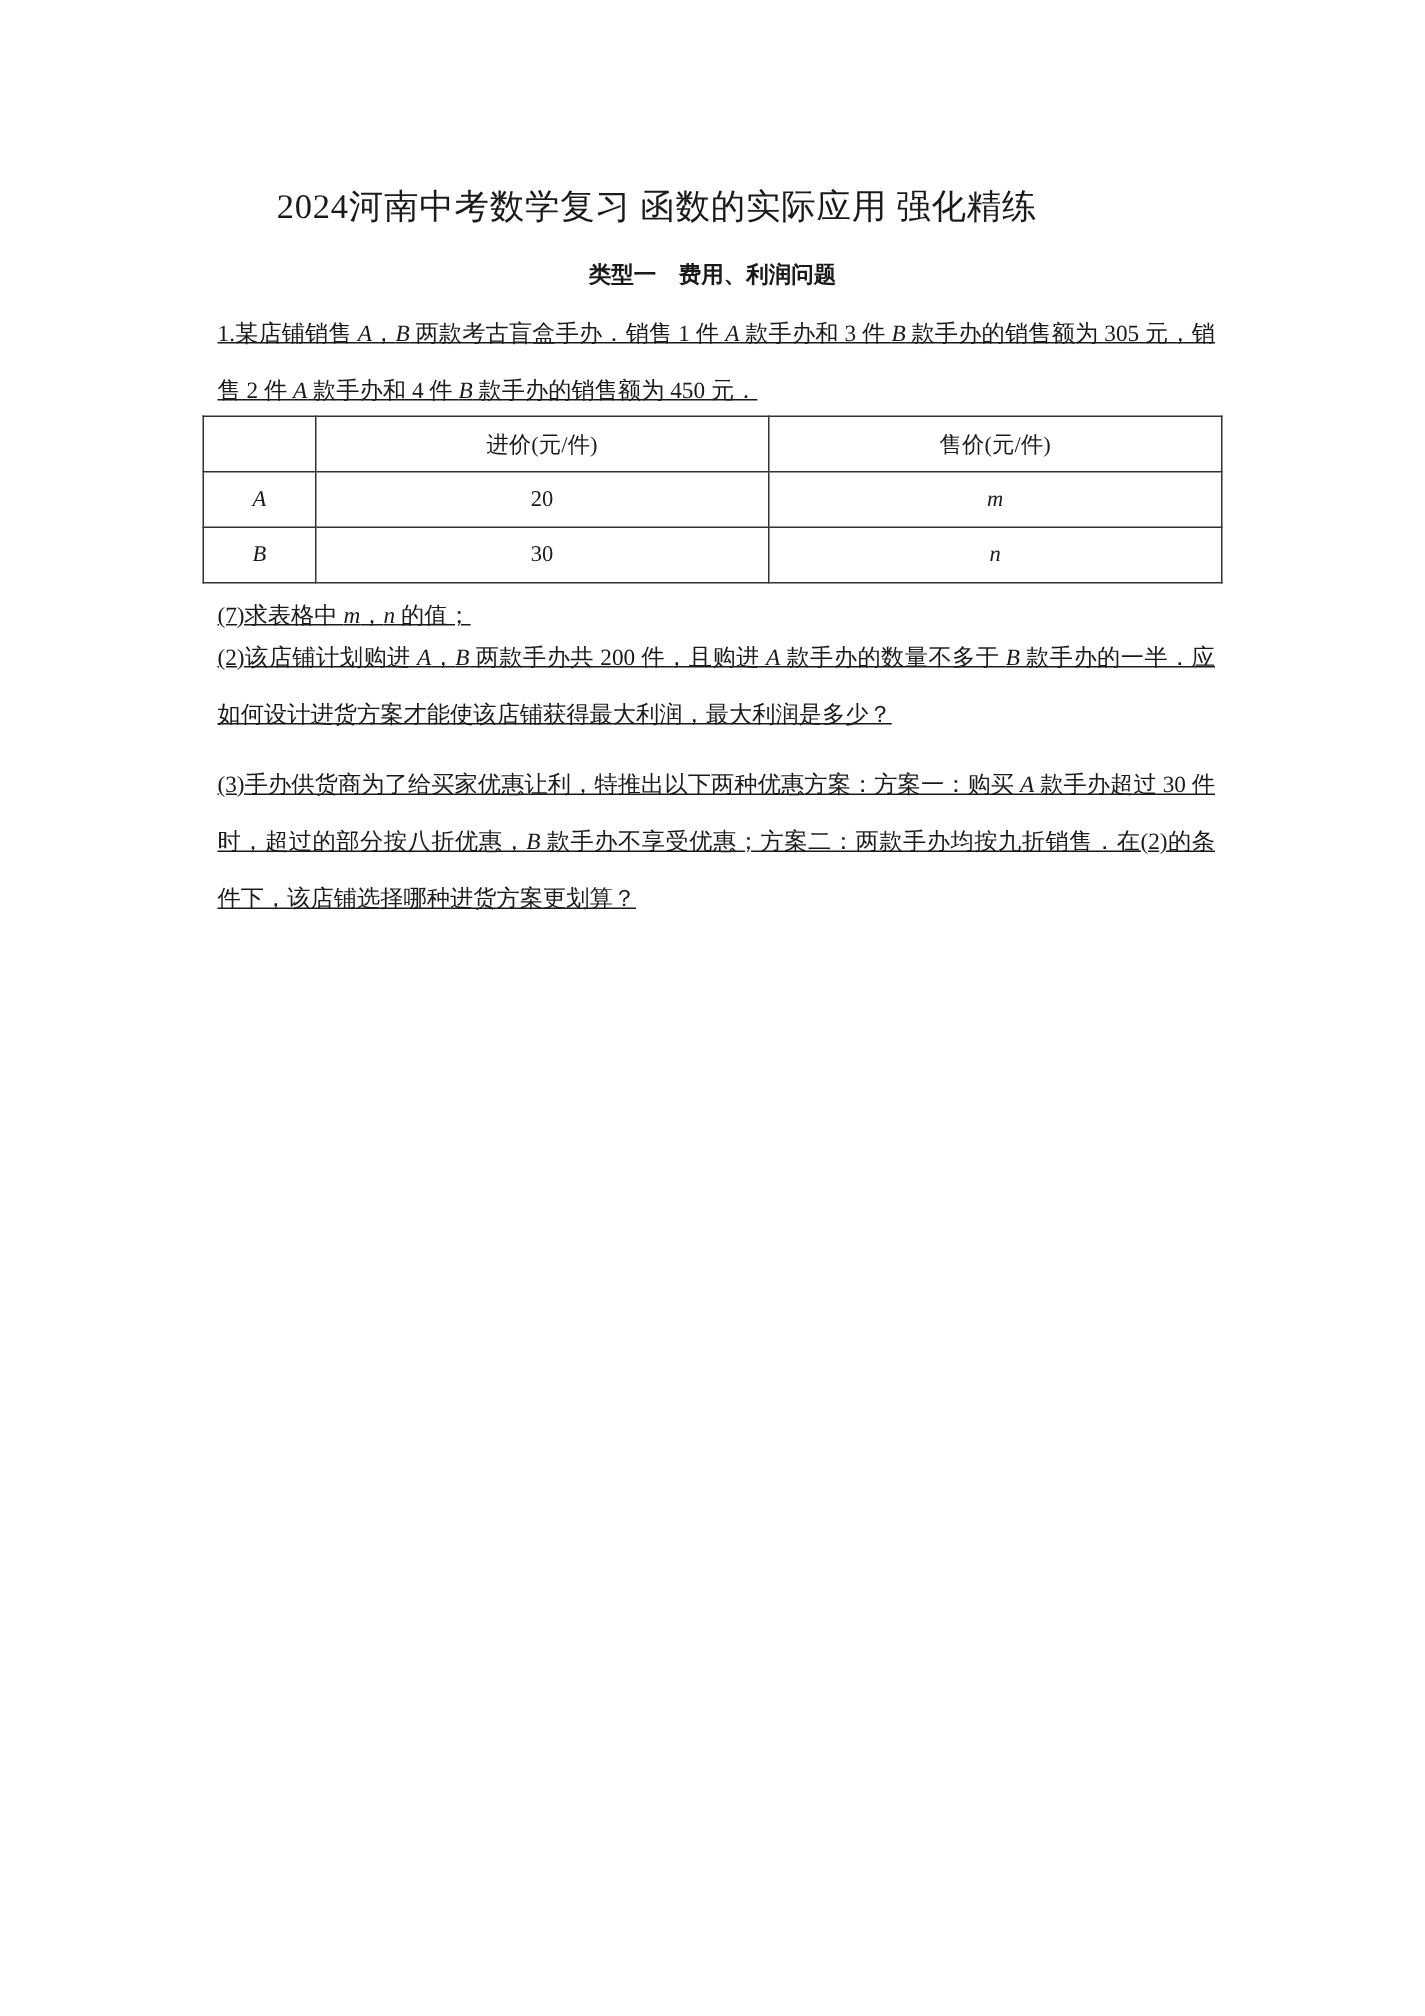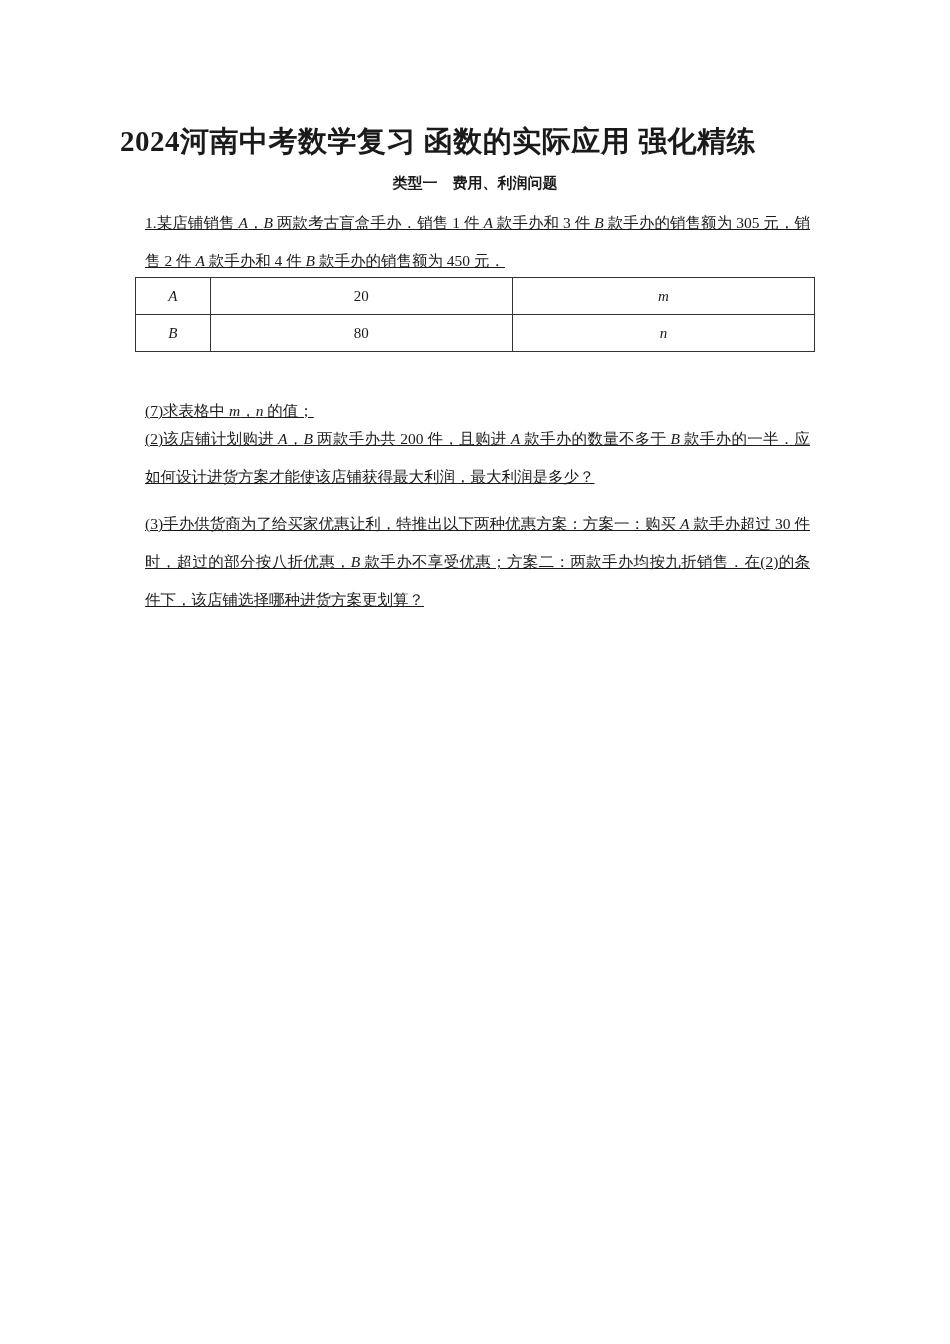--- a/index.html
+++ b/index.html
@@ -1,19 +1,19 @@
 <!DOCTYPE html>
 <html><head>
 <meta charset="utf-8">
 <style>
   html, body { margin:0; padding:0; background:#ffffff; }
   body { width:950px; height:1344px; position:relative; overflow:hidden;
          font-family:"Liberation Serif","DejaVu Serif",serif; color:#1a1a1a; }
   .title { position:absolute; left:0; width:876px; top:122px; text-align:center;
-           font-size:29px; font-weight:bold; letter-spacing:0.5px; }
+           font-size:23px; font-weight:normal; letter-spacing:0.5px; }
   .subtitle { position:absolute; left:0; width:950px; top:174px; text-align:center;
               font-size:15px; font-weight:bold; }
   .para { position:absolute; left:145px; width:665px; font-size:15.5px; line-height:38px;
           text-align:justify;text-decoration:underline; }
   .p1 { top:204px; }
   .q1 { top:392px; }
   .q2 { top:420px; }
   .q3 { top:505px; }
   i { font-style:italic; }
   table.pt { position:absolute; left:135px; top:277px; width:680px; border-collapse:collapse;
@@ -28,28 +28,33 @@
 
 <div class="title">2024河南中考数学复习 函数的实际应用 强化精练</div>
 <div class="subtitle">类型一　费用、利润问题</div>
 
 <div class="para p1">
   <span>1.某店铺销售 </span><i>A</i><span>，</span><i>B</i><span> 两款考古盲盒手办．销售 1 件 </span><i>A</i><span> 款手办和 3 件 </span><i>B</i><span> 款手办的销售额为 305 元，销售 2 件 </span><i>A</i><span> 款手办和 4 件 </span><i>B</i><span> 款手办的销售额为 450 元．</span>
 </div>
 
 <table class="pt">
   <tbody>
+      <tr>
+    <td class="c0"></td>
+    <td class="c1">进价(元/件)</td>
+    <td class="c2">售价(元/件)</td>
+  </tr>
   <tr>
     <td class="c0"><i>A</i></td>
     <td class="c1">20</td>
     <td class="c2"><i>m</i></td>
   </tr>
   <tr>
     <td class="c0"><i>B</i></td>
-    <td class="c1">80</td>
+    <td class="c1">30</td>
     <td class="c2"><i>n</i></td>
   </tr>
 </tbody>
   </table>
 
 <div class="para q1">
   <span>(7)求表格中 </span><i>m</i><span>，</span><i>n</i><span> 的值；</span>
 </div>
 
 <div class="para q2">

